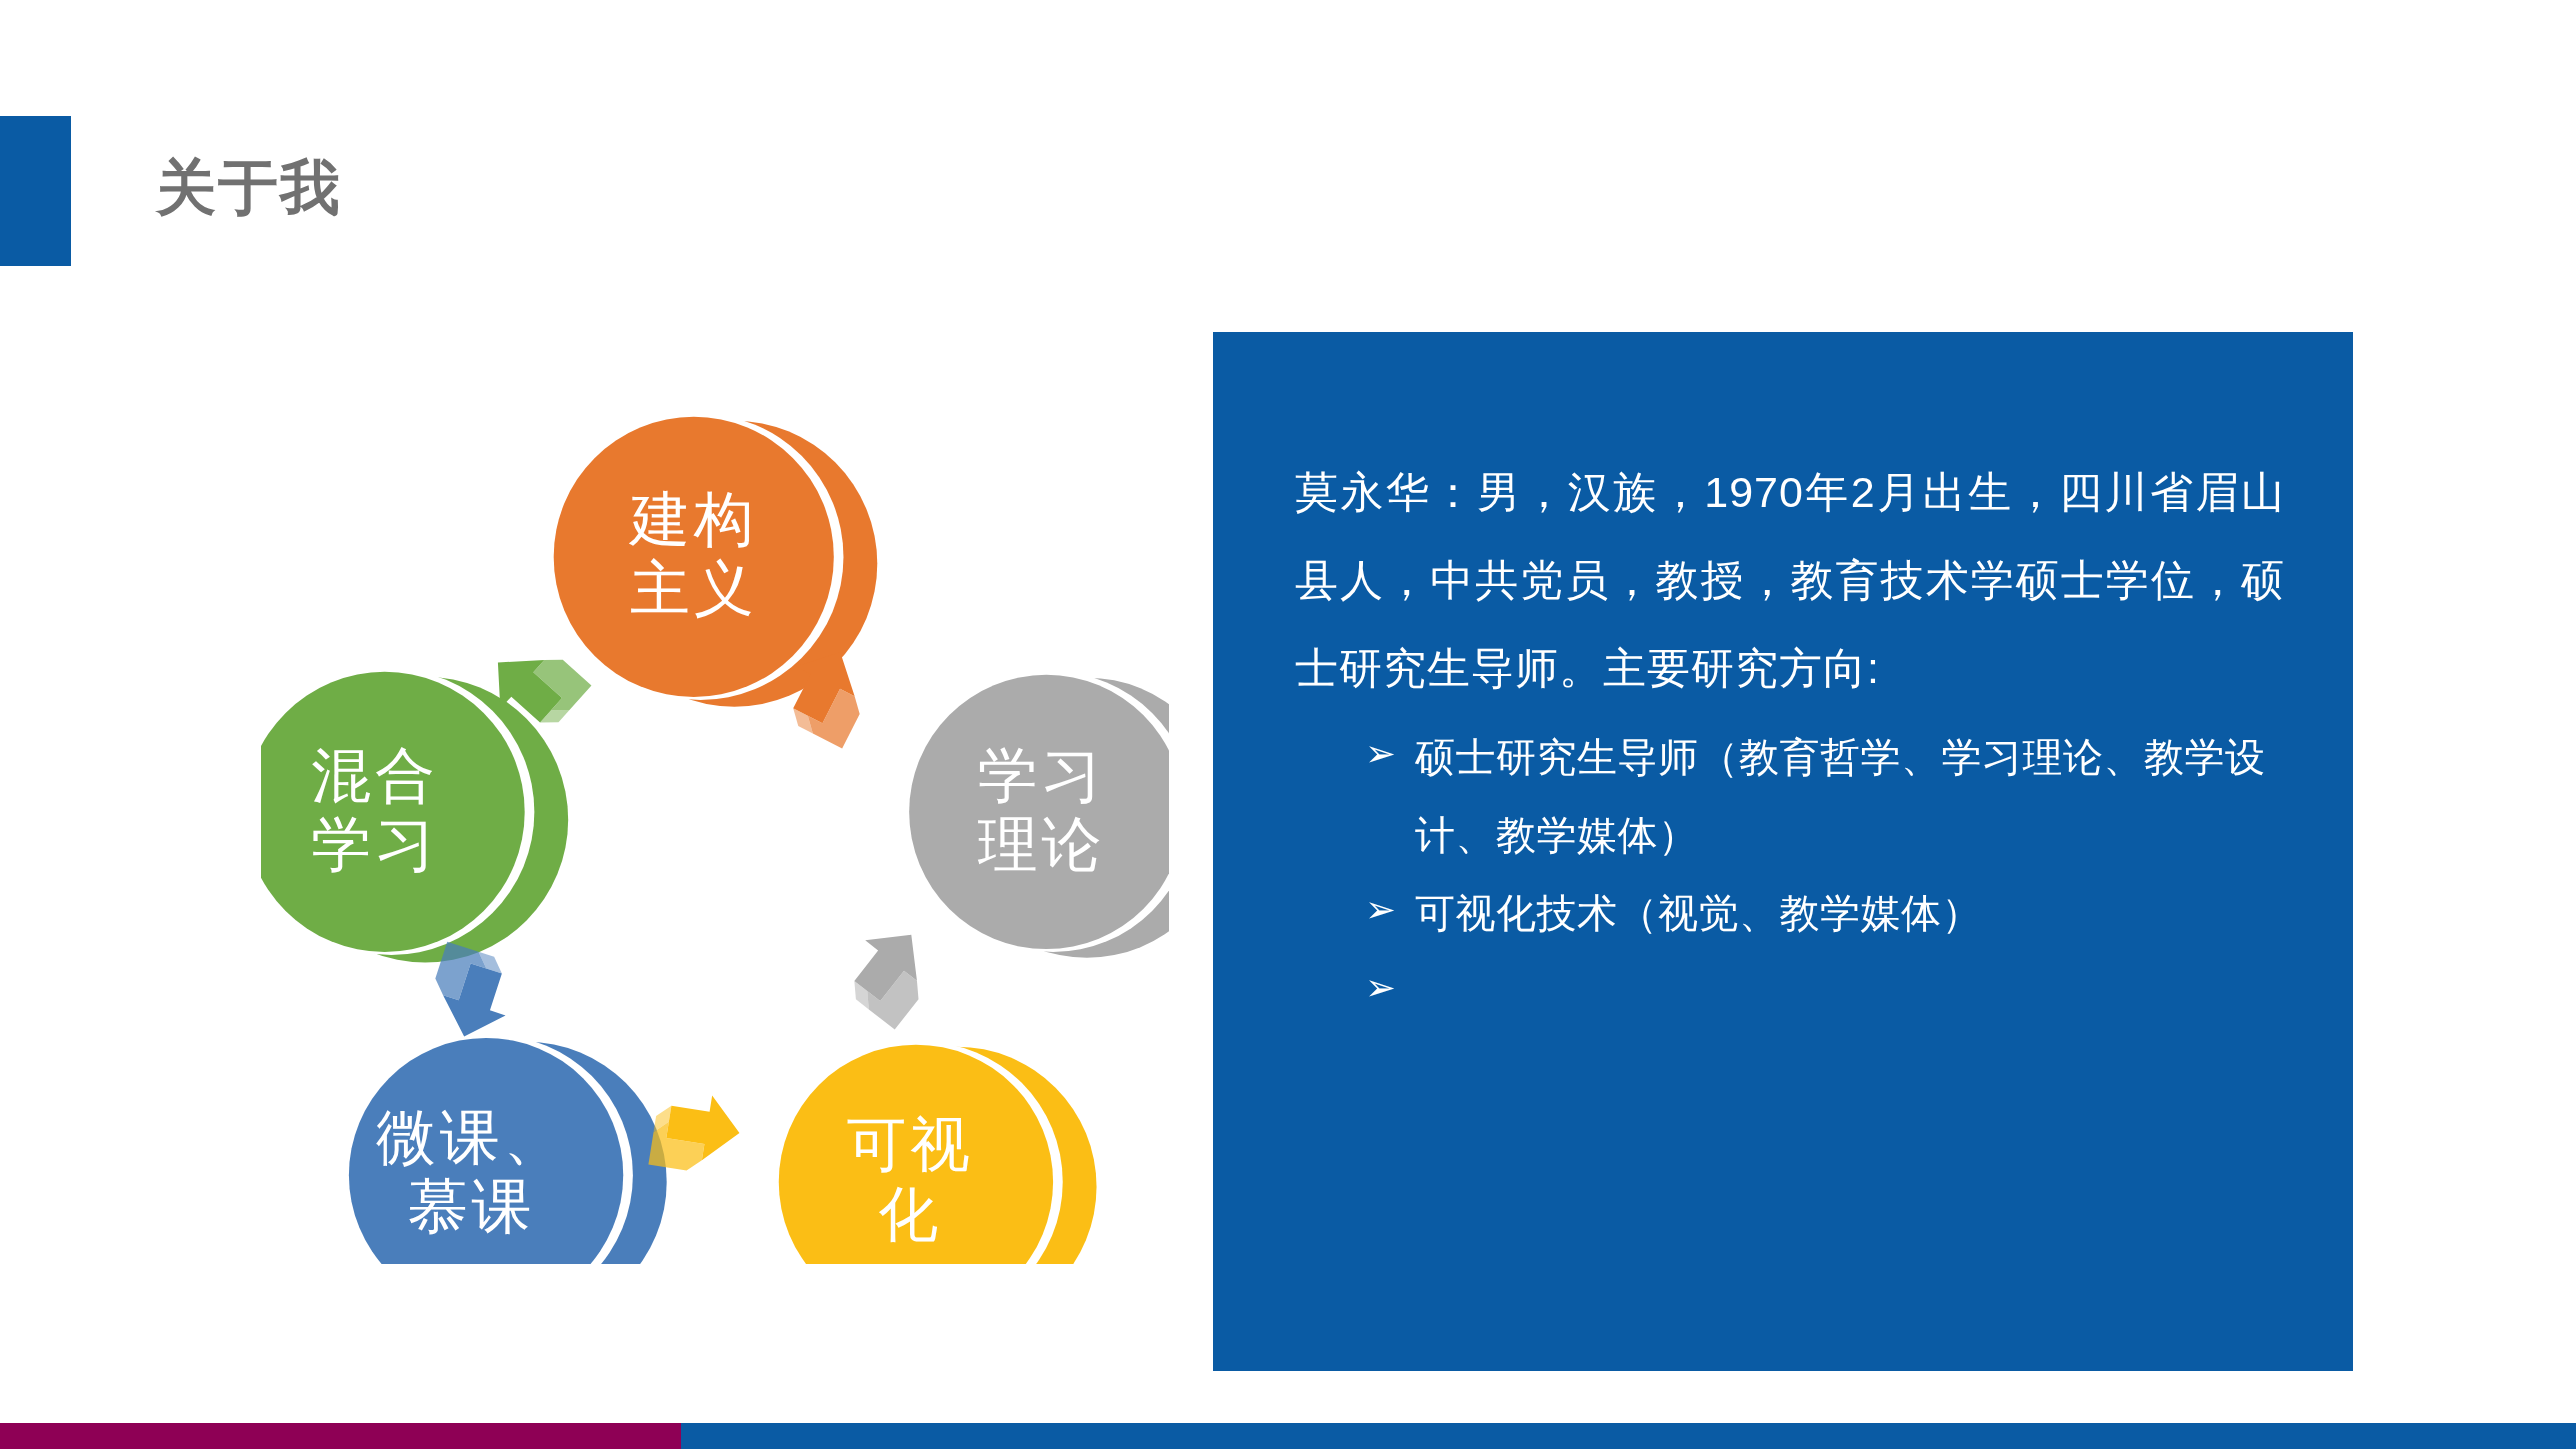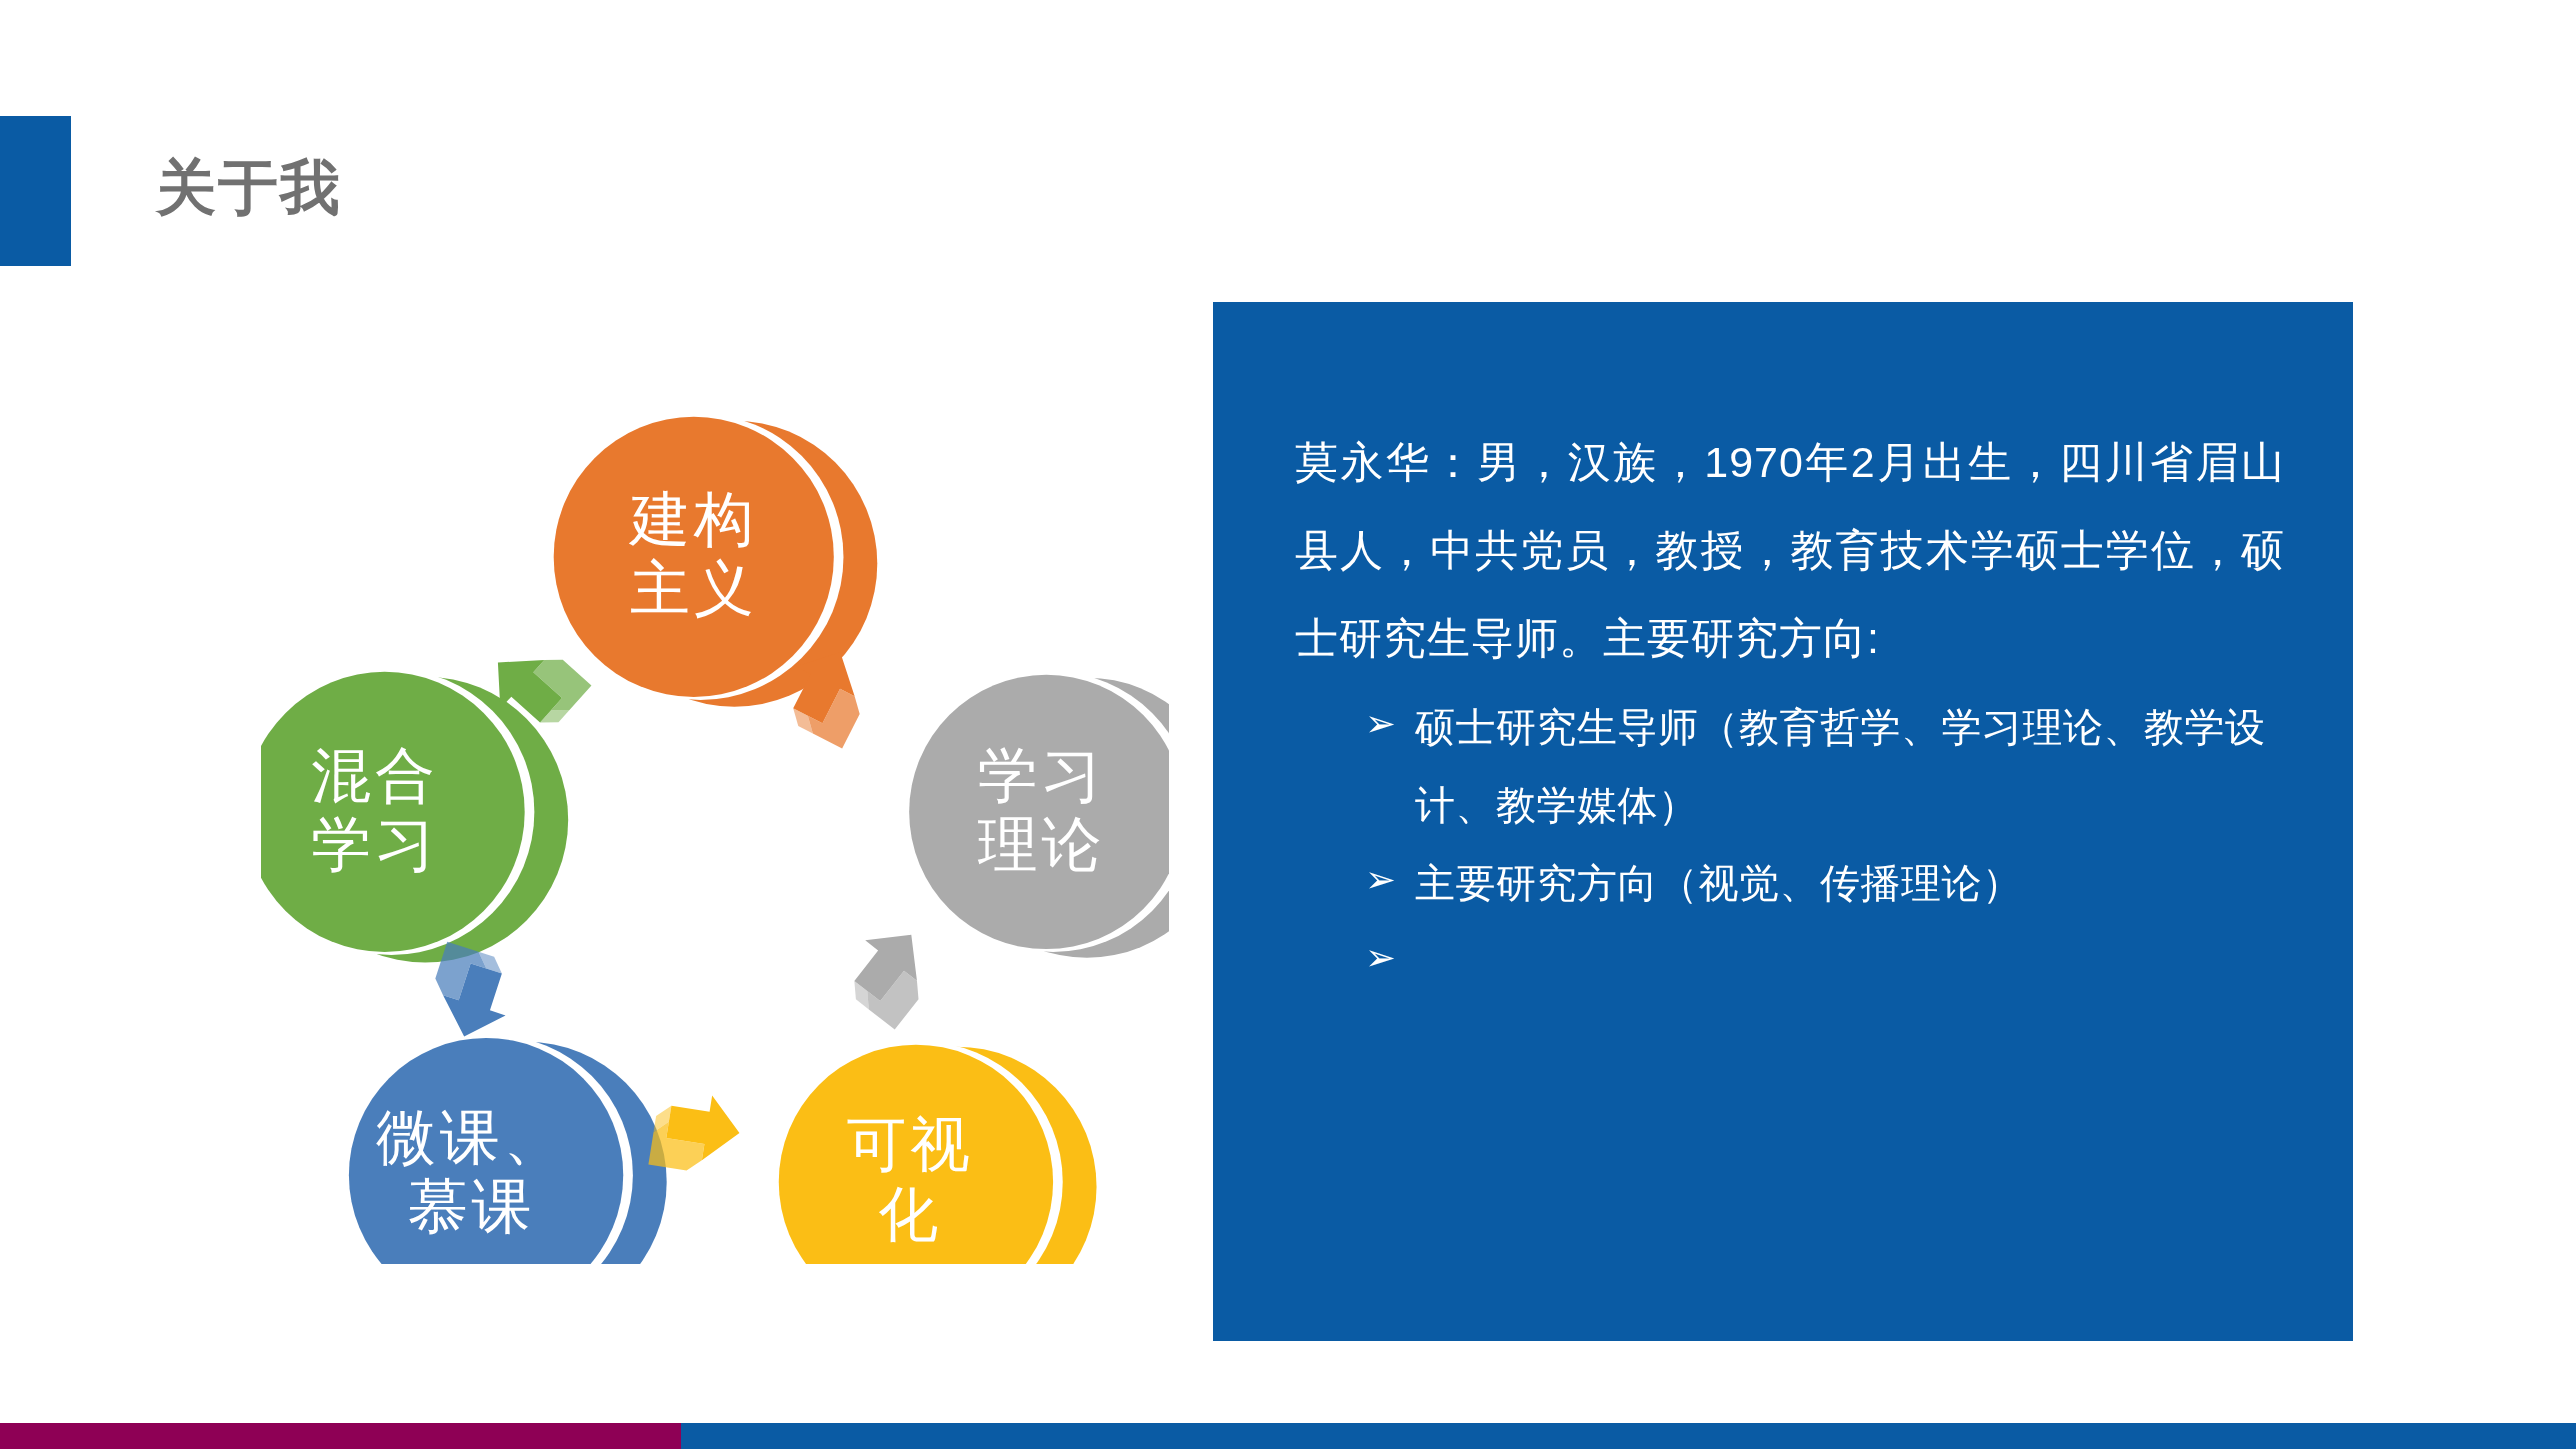--- a/index.html
+++ b/index.html
@@ -55,21 +55,21 @@
     fill: #ffffff;
     font-size: 62px;
     text-anchor: middle;
     letter-spacing: 4px;
   }
 
   
   #info-panel {
     position: absolute;
     left: 1213px;
-    top: 302px;
+    top: 332px;
     width: 1140px;
     height: 1039px;
     background: #0A5BA4;
     box-sizing: border-box;
     padding: 116px 68px 16px 82px;
   }
   #bio-paragraph {
     color: #ffffff;
     font-size: 43px;
     line-height: 2.05;
@@ -204,21 +204,21 @@
 
 <div id="info-panel">
   <p id="bio-paragraph">莫永华：男，汉族，1970年2月出生，四川省眉山县人，中共党员，教授，教育技术学硕士学位，硕士研究生导师。主要研究方向:</p>
   <ul id="research-list">
     <li>
       <span class="bullet-arrow-icon">➢</span>
       <span>硕士研究生导师（教育哲学、学习理论、教学设计、教学媒体）</span>
     </li>
     <li>
       <span class="bullet-arrow-icon">➢</span>
-      <span>主要研究方向（视觉、传播理论）</span>
+      <span>可视化技术（视觉、教学媒体）</span>
     </li>
     <li>
       <span class="bullet-arrow-icon">➢</span>
     </li>
   </ul>
 </div>
 
 <div id="footer-bar">
   <div id="footer-bar-magenta"></div>
   <div id="footer-bar-blue"></div>

